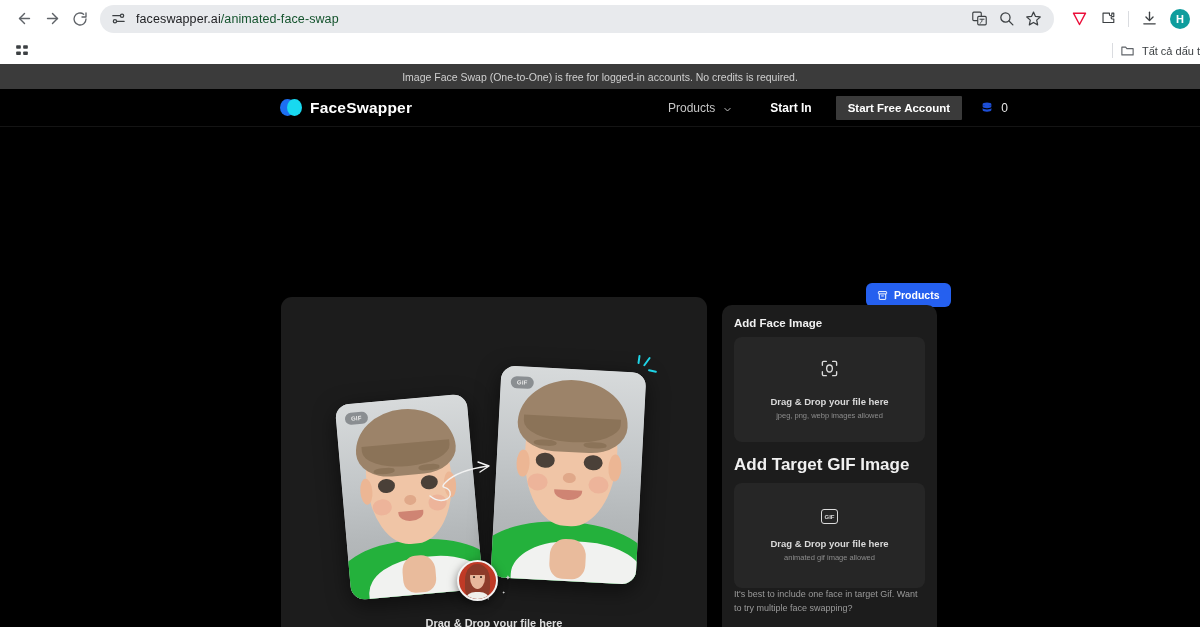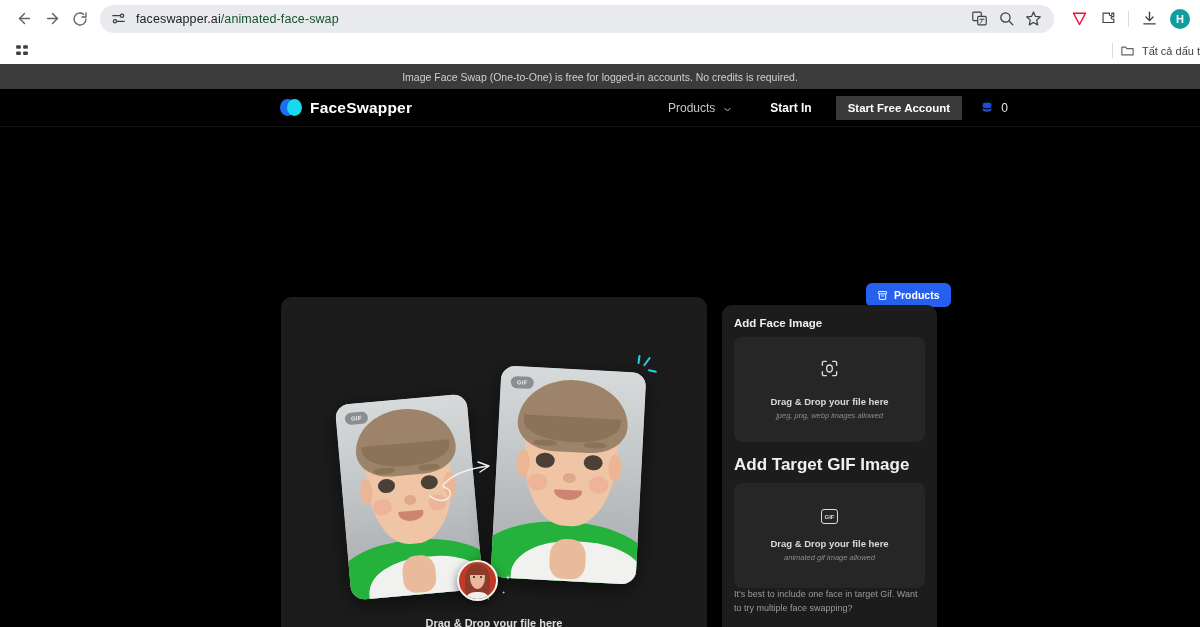--- a/index.html
+++ b/index.html
@@ -262,21 +262,21 @@
 
   .rp-title { color: #f0f0f0; font-size: 11.5px; font-weight: bold; margin-bottom: 8px; }
   .dropzone {
     background: #262626; border-radius: 8px;
     height: 105px;
     display: flex; flex-direction: column;
     align-items: center; justify-content: center;
   }
   .dz-icon { color: #dcdcdc; margin-bottom: 14px; }
   .dz-title { color: #dadada; font-size: 9.5px; font-weight: bold; }
-  .dz-sub { color: #8c8c8c; font-size: 7.5px; margin-top: 4px; font-style: italic; }
+  .dz-sub { color: #8c8c8c; font-size: 7.5px; margin-top: 4px; }
   .gif-ico-box {
     width: 17px; height: 15px;
     border: 1.4px solid #dcdcdc; border-radius: 3px;
     display: flex; align-items: center; justify-content: center;
     color: #dcdcdc; font-size: 6px; font-weight: bold;
     margin-bottom: 14px;
   }
   .rp-title2 { color: #f0f0f0; font-size: 17px; font-weight: bold; margin: 13px 0 8px; }
   .rp-hint {
     color: #9a9a9a; font-size: 9px; line-height: 1.5;

